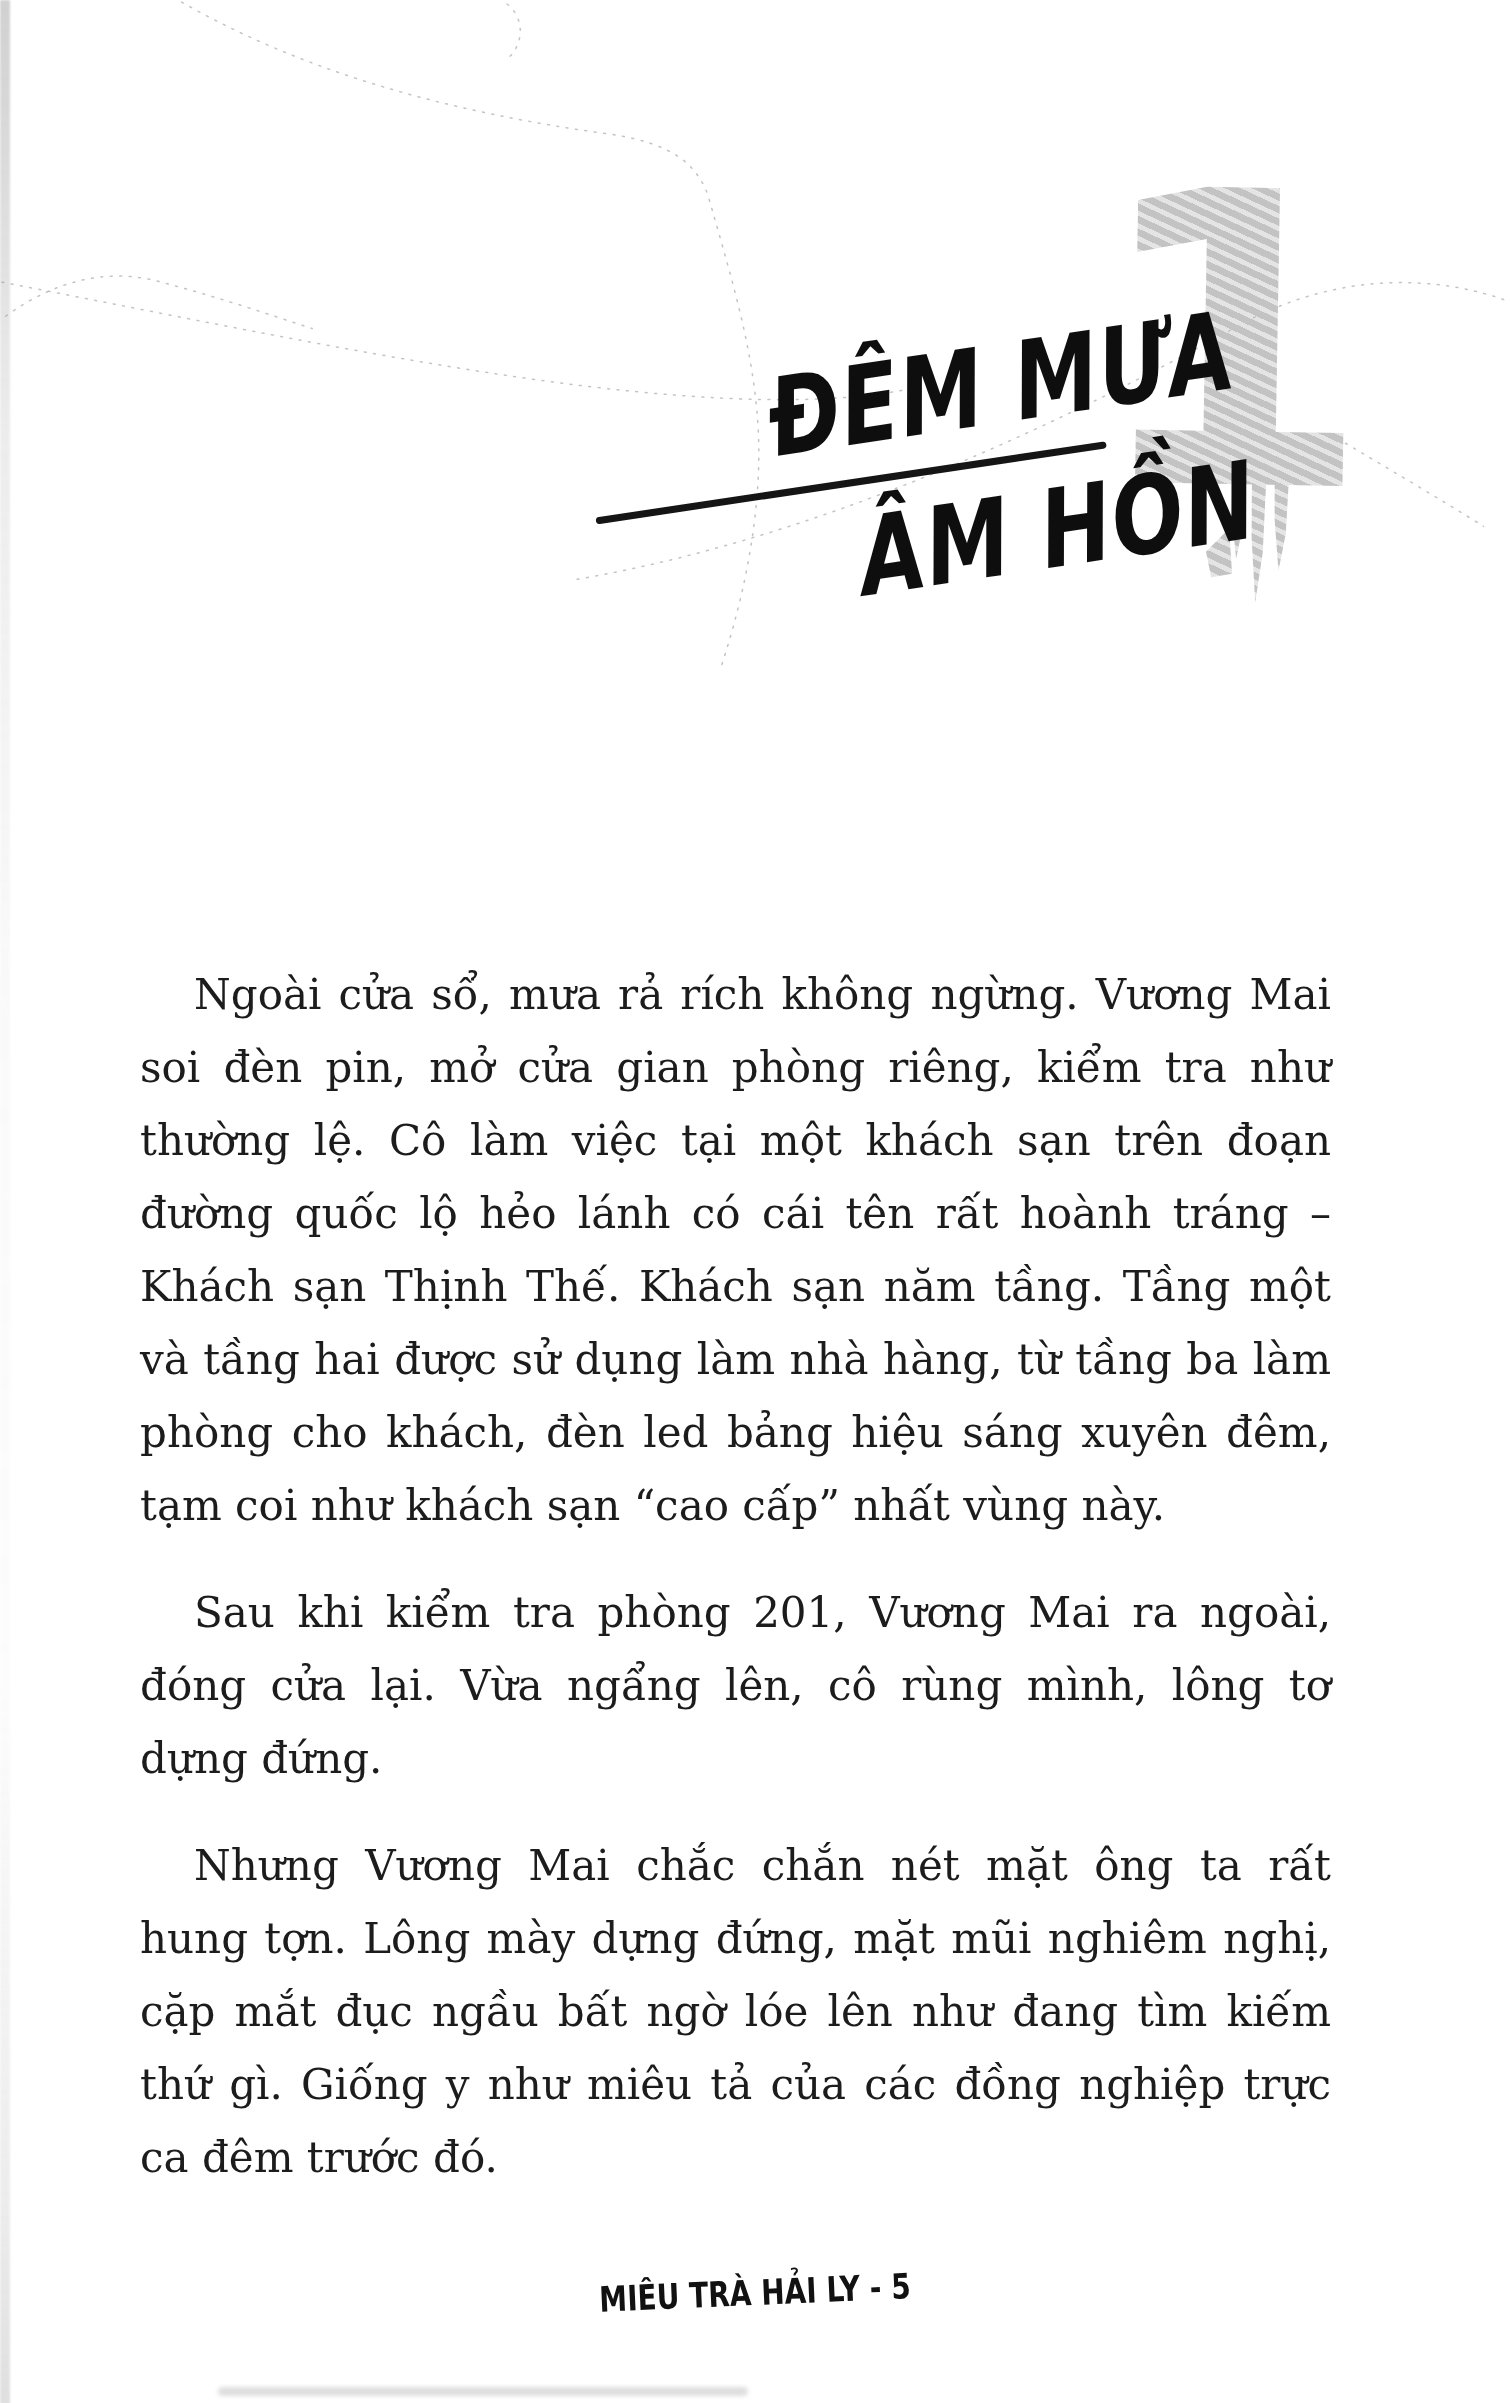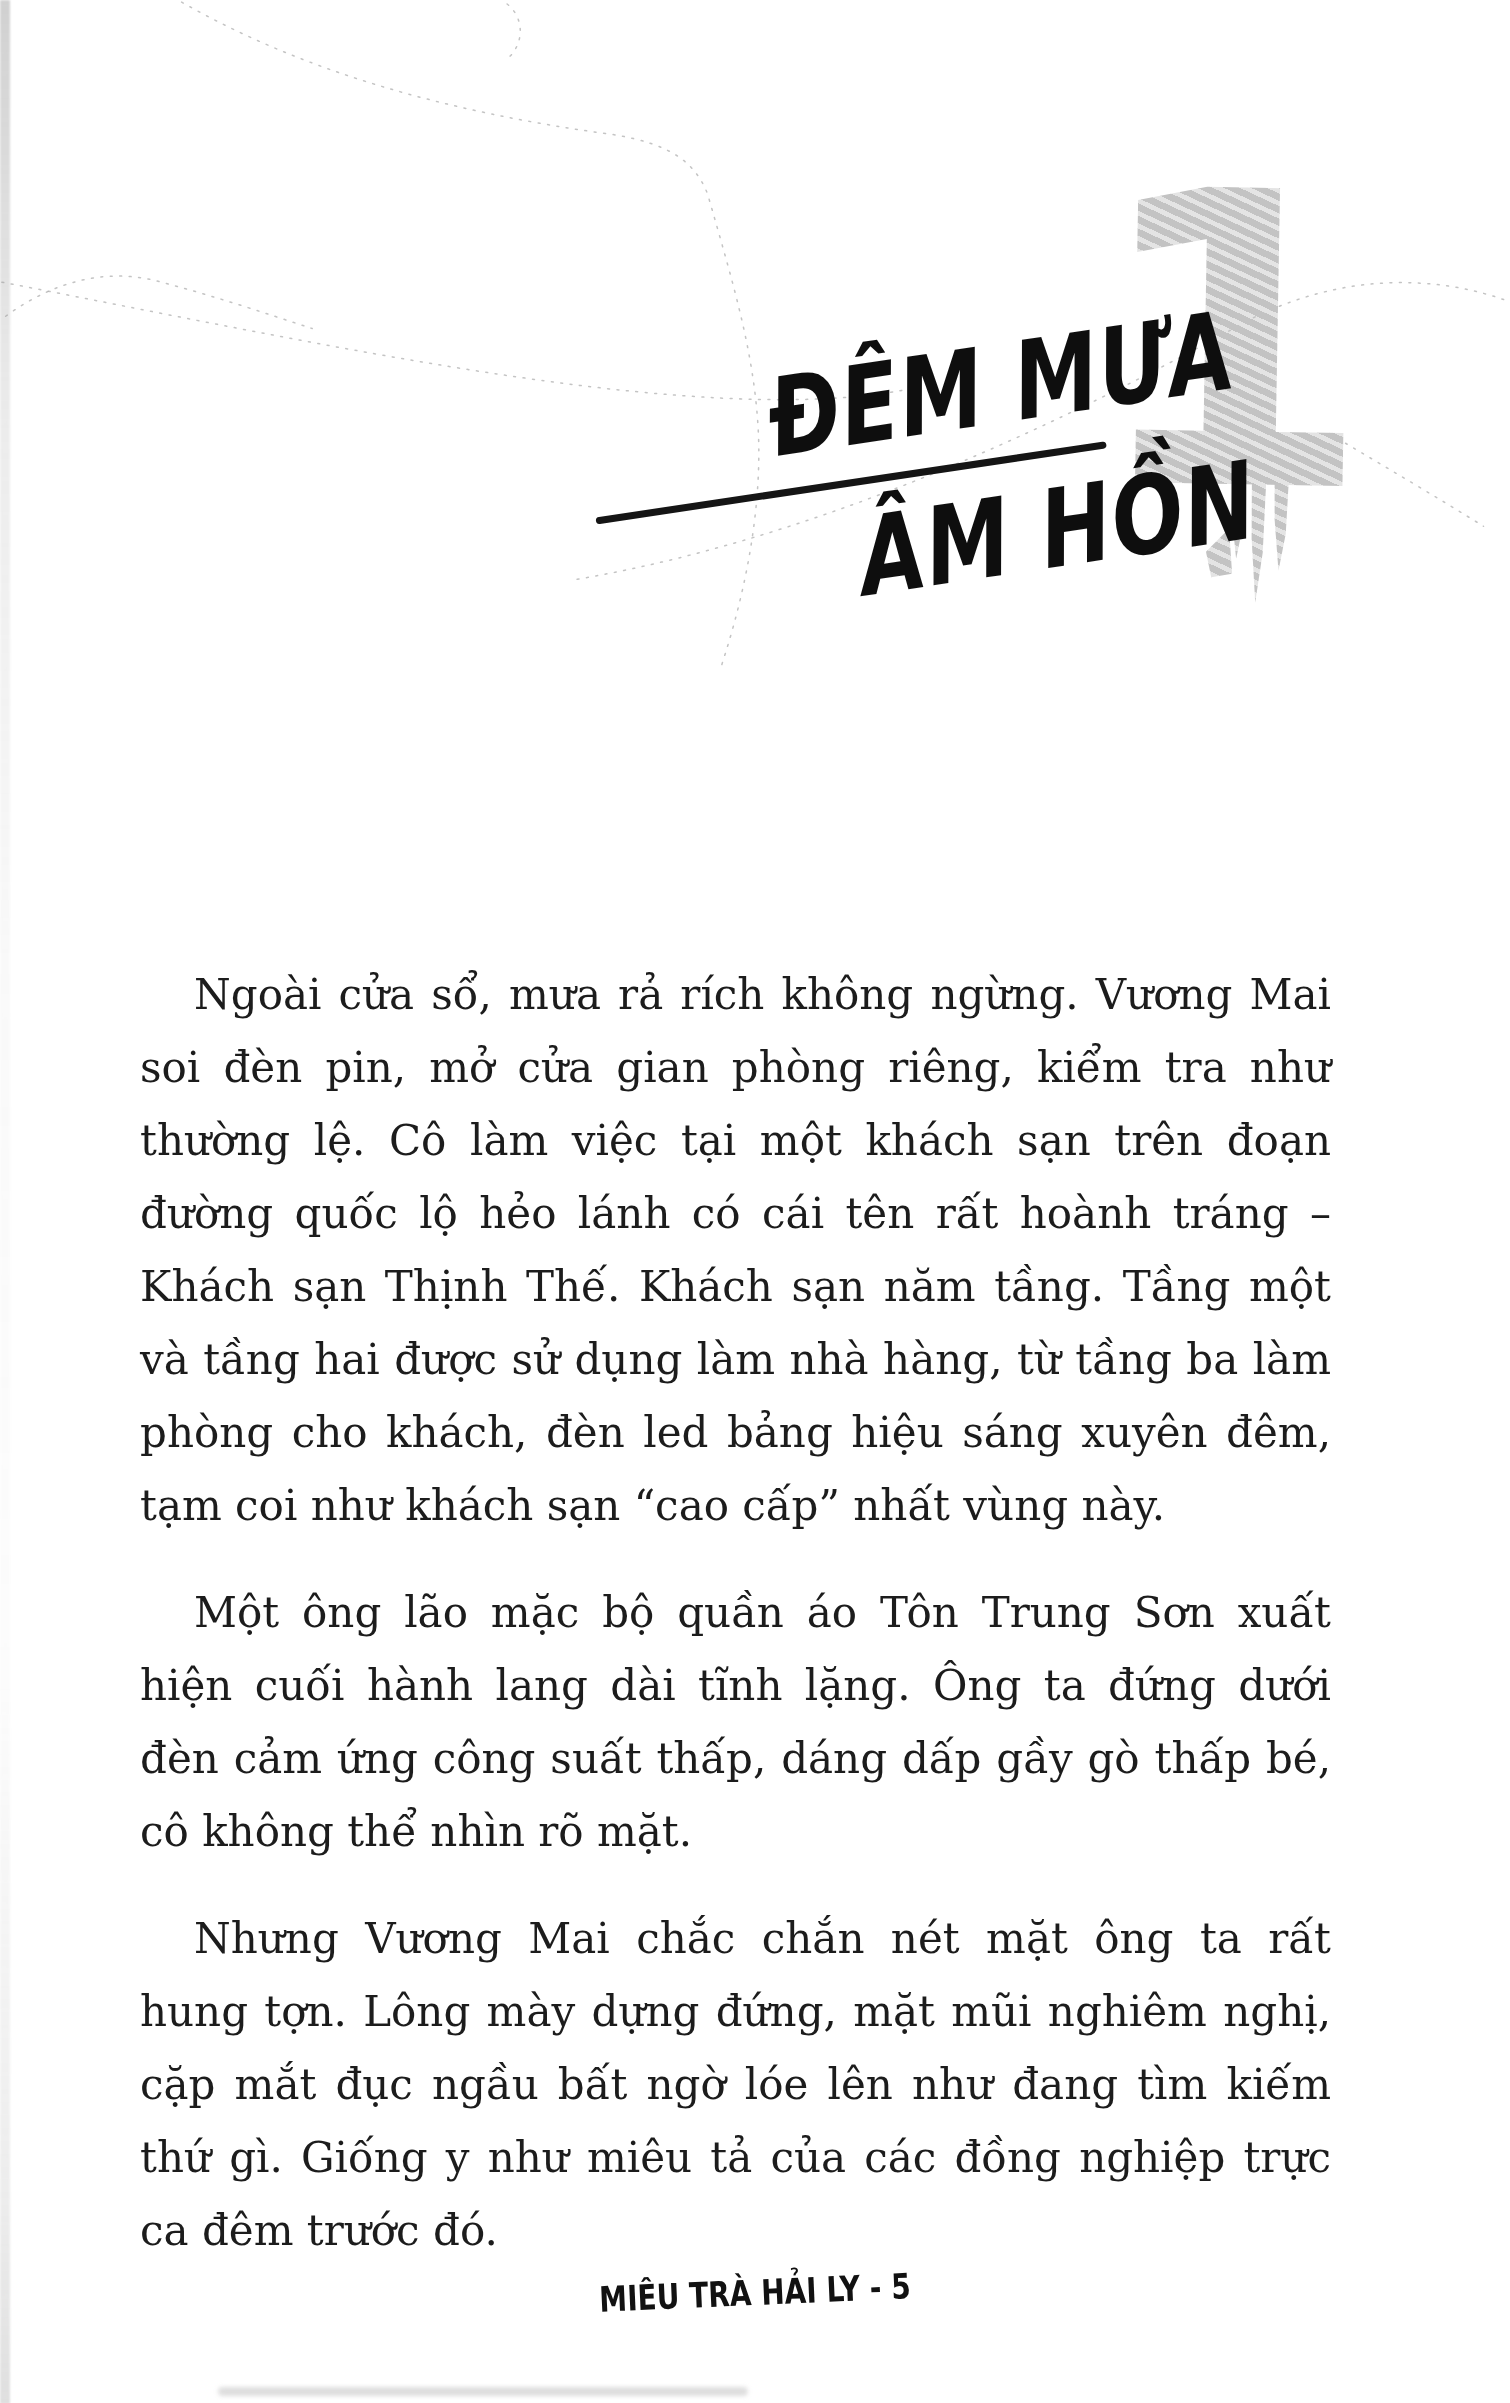--- a/index.html
+++ b/index.html
@@ -117,21 +117,21 @@
   </div>
 
   <div class="chapter-head">
     <div class="title-line">ĐÊM MƯA</div>
     <div class="title-rule"></div>
     <div class="title-line">ÂM HỒN</div>
   </div>
 
   <main class="body-text">
     <p>Ngoài cửa sổ, mưa rả rích không ngừng. Vương Mai soi đèn pin, mở cửa gian phòng riêng, kiểm tra như thường lệ. Cô làm việc tại một khách sạn trên đoạn đường quốc lộ hẻo lánh có cái tên rất hoành tráng – Khách sạn Thịnh Thế. Khách sạn năm tầng. Tầng một và tầng hai được sử dụng làm nhà hàng, từ tầng ba làm phòng cho khách, đèn led bảng hiệu sáng xuyên đêm, tạm coi như khách sạn “cao cấp” nhất vùng này.</p>
-    <p>Một ông lão mặc bộ quần áo Tôn Trung Sơn xuất hiện cuối hành lang dài tĩnh lặng. Ông ta đứng dưới đèn cảm ứng công suất thấp, dáng dấp gầy gò thấp bé, cô không thể nhìn rõ mặt.</p>
+    <p>Sau khi kiểm tra phòng 201, Vương Mai ra ngoài, đóng cửa lại. Vừa ngẩng lên, cô rùng mình, lông tơ dựng đứng.</p>
     <p>Nhưng Vương Mai chắc chắn nét mặt ông ta rất hung tợn. Lông mày dựng đứng, mặt mũi nghiêm nghị, cặp mắt đục ngầu bất ngờ lóe lên như đang tìm kiếm thứ gì. Giống y như miêu tả của các đồng nghiệp trực ca đêm trước đó.</p>
   </main>
 
   <footer class="footer">
     <span>MIÊU TRÀ HẢI LY - 5</span>
   </footer>
 
   <div class="scan-smudge"></div>
 
 </div>

